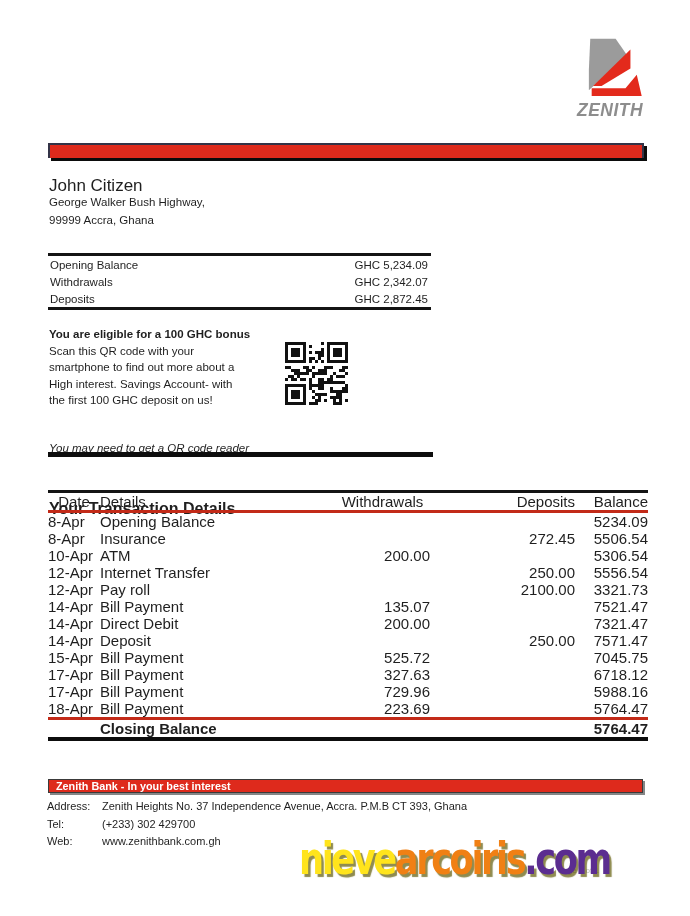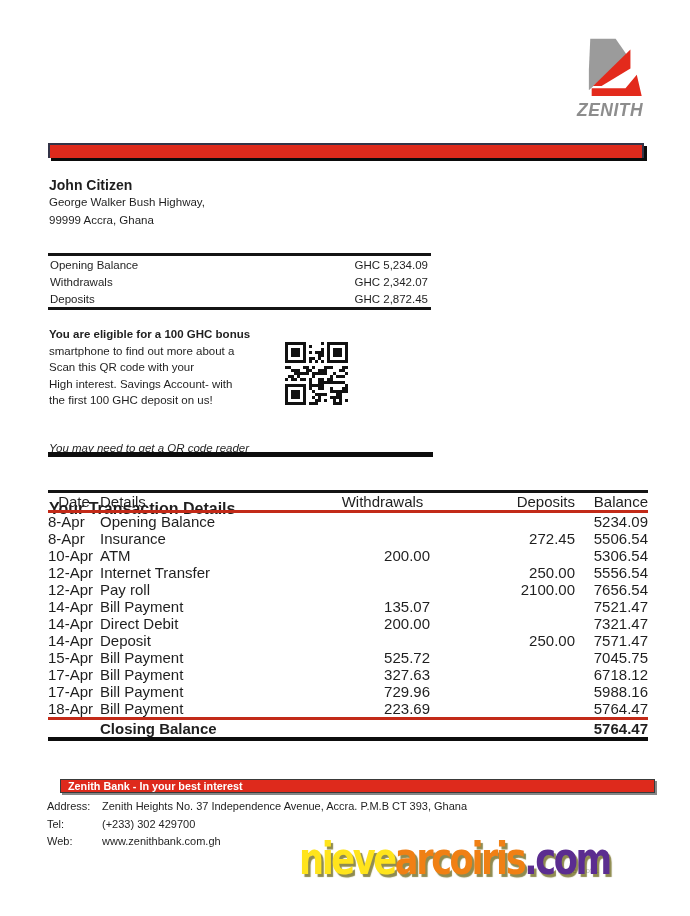--- a/index.html
+++ b/index.html
@@ -14,21 +14,21 @@
   .brand{font-size:18px;font-weight:bold;font-style:italic;color:#8d8d8d;
          letter-spacing:.5px;margin-top:2px;text-align:center;transform:scaleX(.97);transform-origin:center}
 
   
   .banner{position:absolute;left:48px;top:143px;width:592px;height:13px;
           background:#de2a1c;border:2px solid #333347;border-bottom:none;
           box-shadow:3px 3px 0 #0b0b0b}
 
   
   .customer{position:absolute;left:49px;top:177px;font-size:11.5px;line-height:17.4px}
-  .customer .name{font-weight:bold;font-size:14px}
+  .customer .name{font-weight:normal;font-size:17px}
 
   
   .summary{position:absolute;left:48px;top:253px;width:383px;
            border-top:3px solid #141414;border-bottom:3px solid #141414;font-size:11.5px}
   .srow{display:flex;justify-content:space-between;align-items:center;height:17px;padding:0 3px 0 2px}
   .srow.closing{border-top:3px solid #141414;height:16px}
   .pre{white-space:pre}
 
   
   .promo{position:absolute;left:49px;top:326px;width:245px;font-size:11.5px;line-height:16.6px}
@@ -108,22 +108,22 @@
         </div>
         <div class="srow">
           <span>Deposits</span>
           <span>GHC 2,872.45</span>
         </div>
       </div>
   </div>
 
   <div class="promo">
     <div class="ptitle">You are eligible for a 100 GHC bonus</div>
+    <div>Scan this QR code with your</div>
     <div>smartphone to find out more about a</div>
-    <div>Scan this QR code with your</div>
     <div>High interest. Savings Account- with</div>
     <div>the first 100 GHC deposit on us!</div>
     <div class="pnote">
       <div>You may need to get a QR code reader</div>
     </div>
   </div>
   <div class="qr" id="qr"><svg width="63" height="63" viewBox="0 0 63 63">
         <rect x="0" y="0" width="3" height="3" fill="#111"></rect>
         <rect x="3" y="0" width="3" height="3" fill="#111"></rect>
         <rect x="6" y="0" width="3" height="3" fill="#111"></rect>
@@ -389,21 +389,21 @@
           <td class="c1">Internet Transfer</td>
           <td class="c2"></td>
           <td class="c3">250.00</td>
           <td class="c4">5556.54</td>
         </tr>
         <tr>
           <td class="c0">12-Apr</td>
           <td class="c1">Pay roll</td>
           <td class="c2"></td>
           <td class="c3">2100.00</td>
-          <td class="c4">7656.54</td>
+          <td class="c4">3321.73</td>
         </tr>
         <tr>
           <td class="c0">14-Apr</td>
           <td class="c1">Bill Payment</td>
           <td class="c2">135.07</td>
           <td class="c3"></td>
           <td class="c4">7521.47</td>
         </tr>
         <tr>
           <td class="c0">14-Apr</td>
@@ -452,21 +452,21 @@
       <tr class="closing-tr">
         <td class="c0"></td>
         <td class="c1">Closing Balance</td>
         <td class="c2"></td>
         <td class="c3"></td>
         <td class="c4">5764.47</td>
       </tr>
     </tbody>
   </table>
 
-  <div class="fbar" style="background: rgb(222, 42, 28); margin-left: 12px;">
+  <div class="fbar" style="background: rgb(222, 42, 28);">
     <span>Zenith Bank - In your best interest</span>
   </div>
   <div class="frows" id="footer-rows">
       <div class="frow">
         <span class="flabel">Address:</span>
         <span>Zenith Heights No. 37 Independence Avenue, Accra. P.M.B CT 393, Ghana</span>
       </div>
       <div class="frow">
         <span class="flabel">Tel:</span>
         <span>(+233) 302 429700</span>

